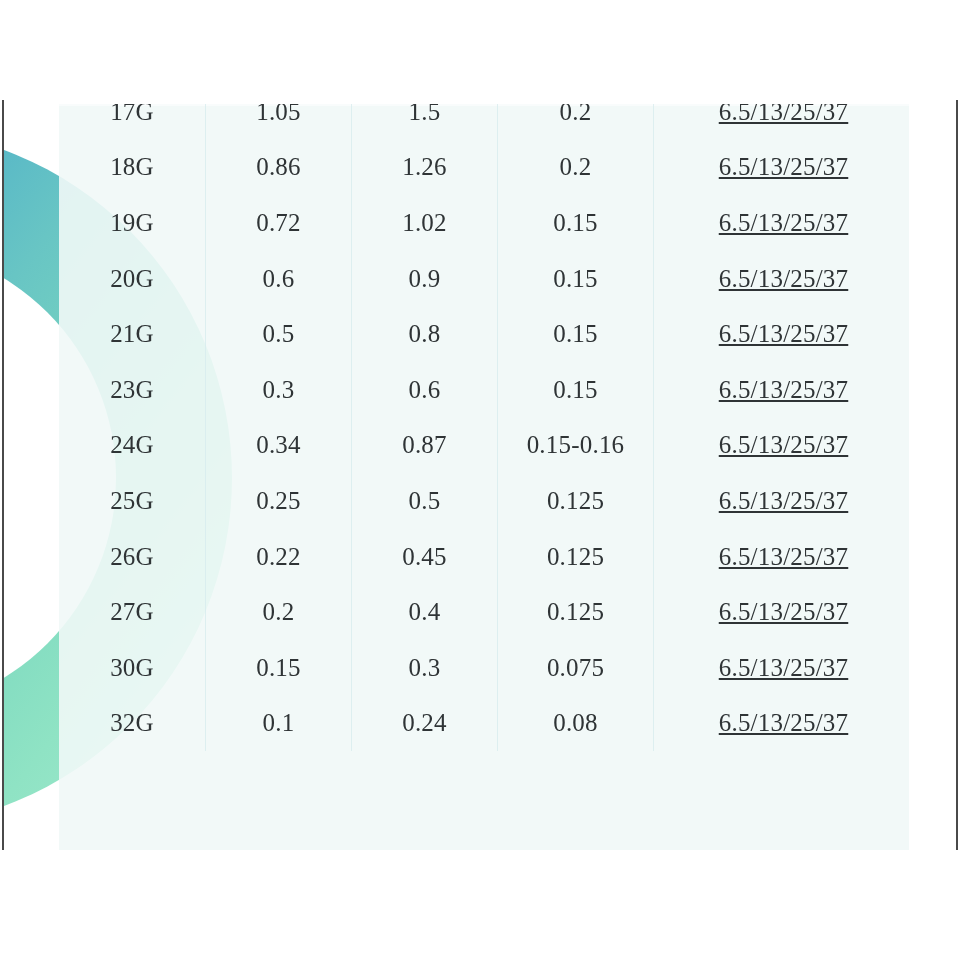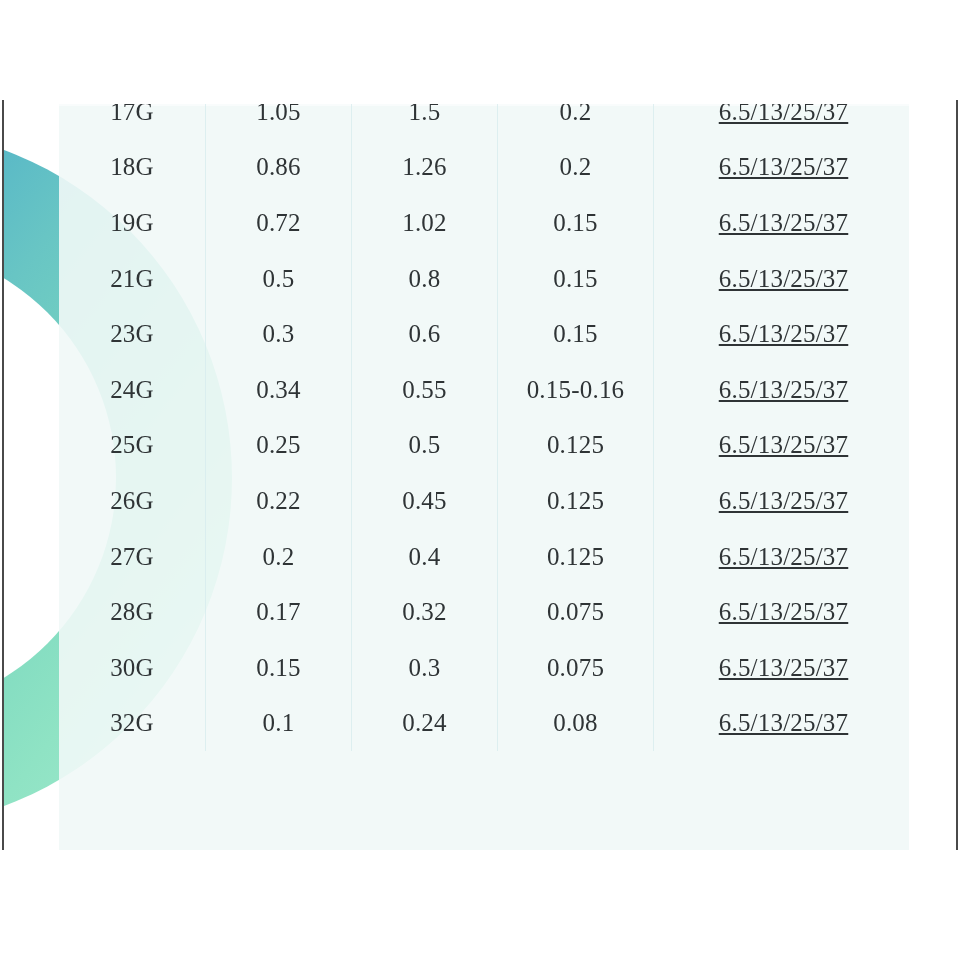--- a/index.html
+++ b/index.html
@@ -132,37 +132,44 @@
                 <td class="c4">6.5/13/25/37</td>
               </tr>
               <tr>
                 <td class="c0">19G</td>
                 <td class="c1">0.72</td>
                 <td class="c2">1.02</td>
                 <td class="c3">0.15</td>
                 <td class="c4">6.5/13/25/37</td>
               </tr>
               <tr>
+                <td class="c0">20G</td>
+                <td class="c1">0.6</td>
+                <td class="c2">0.9</td>
+                <td class="c3">0.15</td>
+                <td class="c4">6.5/13/25/37</td>
+              </tr>
+              <tr>
                 <td class="c0">21G</td>
                 <td class="c1">0.5</td>
                 <td class="c2">0.8</td>
                 <td class="c3">0.15</td>
                 <td class="c4">6.5/13/25/37</td>
               </tr>
               <tr>
                 <td class="c0">23G</td>
                 <td class="c1">0.3</td>
                 <td class="c2">0.6</td>
                 <td class="c3">0.15</td>
                 <td class="c4">6.5/13/25/37</td>
               </tr>
               <tr>
                 <td class="c0">24G</td>
                 <td class="c1">0.34</td>
-                <td class="c2">0.55</td>
+                <td class="c2">0.87</td>
                 <td class="c3">0.15-0.16</td>
                 <td class="c4">6.5/13/25/37</td>
               </tr>
               <tr>
                 <td class="c0">25G</td>
                 <td class="c1">0.25</td>
                 <td class="c2">0.5</td>
                 <td class="c3">0.125</td>
                 <td class="c4">6.5/13/25/37</td>
               </tr>
@@ -174,27 +181,20 @@
                 <td class="c4">6.5/13/25/37</td>
               </tr>
               <tr>
                 <td class="c0">27G</td>
                 <td class="c1">0.2</td>
                 <td class="c2">0.4</td>
                 <td class="c3">0.125</td>
                 <td class="c4">6.5/13/25/37</td>
               </tr>
               <tr>
-                <td class="c0">28G</td>
-                <td class="c1">0.17</td>
-                <td class="c2">0.32</td>
-                <td class="c3">0.075</td>
-                <td class="c4">6.5/13/25/37</td>
-              </tr>
-              <tr>
                 <td class="c0">30G</td>
                 <td class="c1">0.15</td>
                 <td class="c2">0.3</td>
                 <td class="c3">0.075</td>
                 <td class="c4">6.5/13/25/37</td>
               </tr>
               <tr>
                 <td class="c0">32G</td>
                 <td class="c1">0.1</td>
                 <td class="c2">0.24</td>

